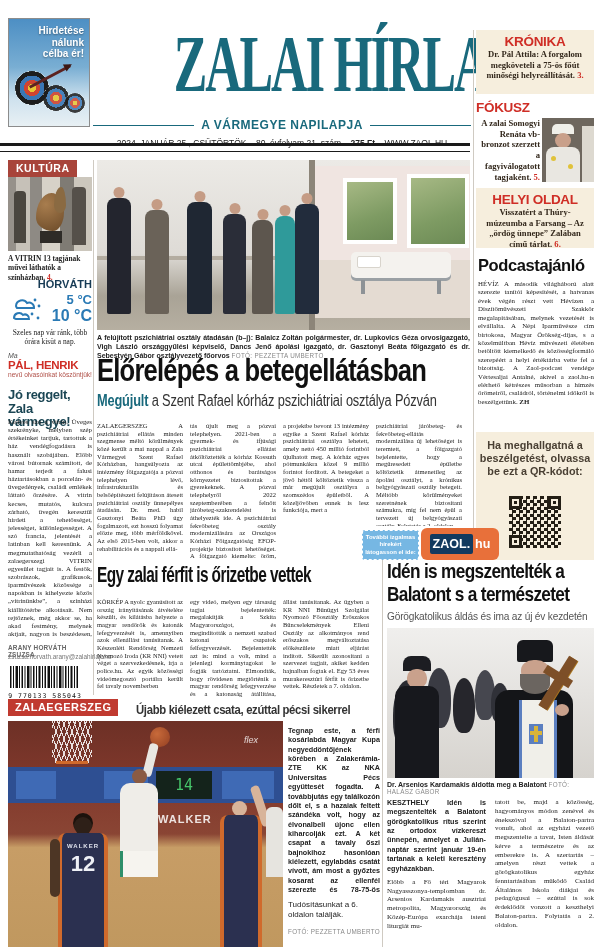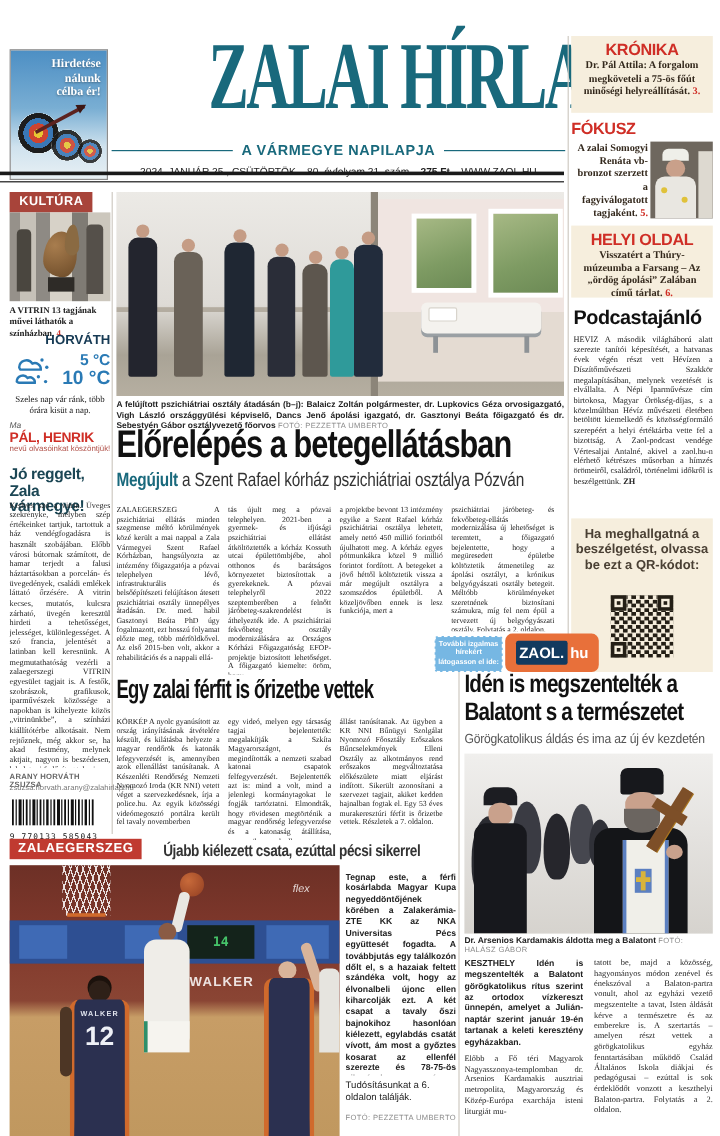--- a/index.html
+++ b/index.html
@@ -4,22 +4,22 @@
 <style>
   html,body{margin:0;padding:0;background:#9a9a9a;}
   .page{position:relative;width:600px;height:947px;margin:0 auto;background:#ffffff;
         font-family:"Liberation Sans",sans-serif;color:#1a1a1a;overflow:hidden;}
   .abs{position:absolute;}
   .serif{font-family:"Liberation Serif",serif;}
   .just{text-align:justify;}
   .hidden-ov{overflow:hidden;}
 
   
-  .ad-box{left:8px;top:41px;width:80px;height:107px;border:1px solid #8c8c8c;
-          background:linear-gradient(180deg,#4d8fc4 0%,#79aed3 45%,#cfe2ee 75%,#e8f0f4 100%);overflow:hidden;font-family:Liberation Serif, serif;}
+  .ad-box{left:8px;top:18px;width:80px;height:107px;border:1px solid #8c8c8c;
+          background:linear-gradient(180deg,#4d8fc4 0%,#79aed3 45%,#cfe2ee 75%,#e8f0f4 100%);overflow:hidden;}
   .ad-text{position:absolute;top:6px;right:5px;width:70px;text-align:right;color:#fff;
            font-weight:700;font-size:10px;line-height:1.15;text-shadow:0 1px 2px rgba(0,0,0,.4);}
   .target{position:absolute;border-radius:50%;
           background:radial-gradient(circle,#e8c733 0 16%,#cf4430 16% 34%,#3a77b5 34% 52%,#1d1d1d 52% 70%,#efece2 70% 86%,#d9d5c9 86% 100%);}
   .arrow{position:absolute;width:46px;height:3px;background:#5c2320;transform:rotate(-28deg);}
   .arrow:before{content:"";position:absolute;right:-2px;top:-3px;border-left:8px solid #3c1714;
                 border-top:4px solid transparent;border-bottom:4px solid transparent;}
 
   .masthead{left:93px;top:26px;width:378px;text-align:center;}
   .mast-title{display:inline-block;white-space:nowrap;font-family:"Liberation Serif",serif;
@@ -136,21 +136,21 @@
   
   .sport-label{left:8px;top:699px;padding:2px 7px 3px;background:#c03a30;color:#fff;font-weight:700;font-size:11px;letter-spacing:.5px;}
   .h-sport{left:136px;top:700px;width:244px;}
   .h-sport span{display:inline-block;white-space:nowrap;font-weight:700;font-size:13.5px;letter-spacing:-.4px;color:#333;
                 transform:scaleX(.84);transform-origin:0 0;}
   .ph-sport{left:8px;top:721px;width:275px;height:226px;overflow:hidden;
             background:linear-gradient(180deg,#6d3026 0%,#82392c 28%,#8a4534 50%,#c79d66 56%,#c0985f 100%);}
   .blueband{position:absolute;left:0;top:46px;width:275px;height:36px;background:#2e4f92;}
   .bluecell{position:absolute;top:4px;height:28px;background:#3f6ab5;}
   .sboard{position:absolute;left:148px;top:50px;width:56px;height:28px;background:#14231b;color:#46c46a;
-          font-family:"DejaVu Sans Mono",monospace;font-weight:700;font-size:11px;text-align:center;line-height:28px;}
+          font-family:"DejaVu Sans Mono",monospace;font-weight:400;font-size:15px;text-align:center;line-height:28px;}
   .net{position:absolute;left:44px;top:0px;width:40px;height:42px;opacity:.85;
        background:repeating-linear-gradient(70deg,transparent 0 4px,#fff 4px 5px),
                   repeating-linear-gradient(-70deg,transparent 0 4px,#fff 4px 5px);}
   .rim{position:absolute;left:48px;top:40px;width:32px;height:3px;background:#d06a2c;}
   .arena-ad{position:absolute;left:150px;top:92px;color:rgba(255,255,255,.85);font-weight:700;font-size:11px;letter-spacing:1px;}
   .arena-logo{position:absolute;left:236px;top:14px;color:rgba(255,255,255,.8);font-size:9px;font-style:italic;}
   .player{position:absolute;}
   .jersey-dark{background:#2b3050;border-left:4px solid #d06a2c;border-right:4px solid #d06a2c;border-radius:8px 8px 0 0;box-sizing:border-box;}
   .sp-text{left:288px;top:726px;width:92px;font-weight:700;font-size:7.2px;line-height:1.3;color:#222;}
   .sp-note{left:288px;top:900px;width:92px;font-size:8px;line-height:1.25;color:#222;}
@@ -203,21 +203,21 @@
       <div class="abs" style="left:13px;top:15px;width:16px;height:15px;background:#c9a08a;border-radius:50%;"></div>
       <div class="abs" style="left:4px;top:29px;width:34px;height:35px;background:#e9e7e1;border-radius:8px 8px 0 0;"></div>
       <div class="abs" style="left:9px;top:38px;width:5px;height:5px;background:#e0c23a;border-radius:50%;"></div>
       <div class="abs" style="left:26px;top:46px;width:5px;height:5px;background:#e0c23a;border-radius:50%;"></div>
       <div class="abs" style="left:40px;top:8px;width:12px;height:56px;background:#ddd9d0;"></div>
     </div>
   </div>
 
   <div class="abs beige helyi">
     <div class="rail-title">HELYI OLDAL</div>
-    <div class="kron-txt serif"><span>Visszatért a Thúry-múzeumba a Farsang – Az „ördög ápolási” Zalában című tárlat. </span><span class="pagenum">6.</span></div>
+    <div class="kron-txt serif"><span>Visszatért a Thúry-múzeumba a Farsang – Az „ördög ünnepe” Zalában című tárlat. </span><span class="pagenum">6.</span></div>
   </div>
 
   <div class="abs podcast-title">Podcastajánló</div>
   <div class="abs podcast-body serif just hidden-ov">
     <span class="kicker">HÉVÍZ</span><span> A második világháború alatt szerezte tanítói képesítését, a hatvanas évek végén részt vett Hévízen a Díszítőművészeti Szakkör megalapításában, melynek vezetését is elvállalta. A Népi Iparművésze cím birtokosa, Magyar Örökség-díjas, s a közelmúltban Hévíz művészeti életében betöltött kiemelkedő és közösségformáló szerepéért a helyi értéktárba vette fel a bizottság. A Zaol-podcast vendége Vértesaljai Antalné, akivel a zaol.hu-n elérhető kétrészes műsorban a hímzés örömeiről, családról, történelmi időkről is beszélgettünk.</span>
     <span style="font-weight:700;">ZH</span>
   </div>
 
   <div class="abs beige qr-box">
     <div class="qr-text">Ha meghallgatná a beszélgetést, olvassa be ezt a QR-kódot:</div>

